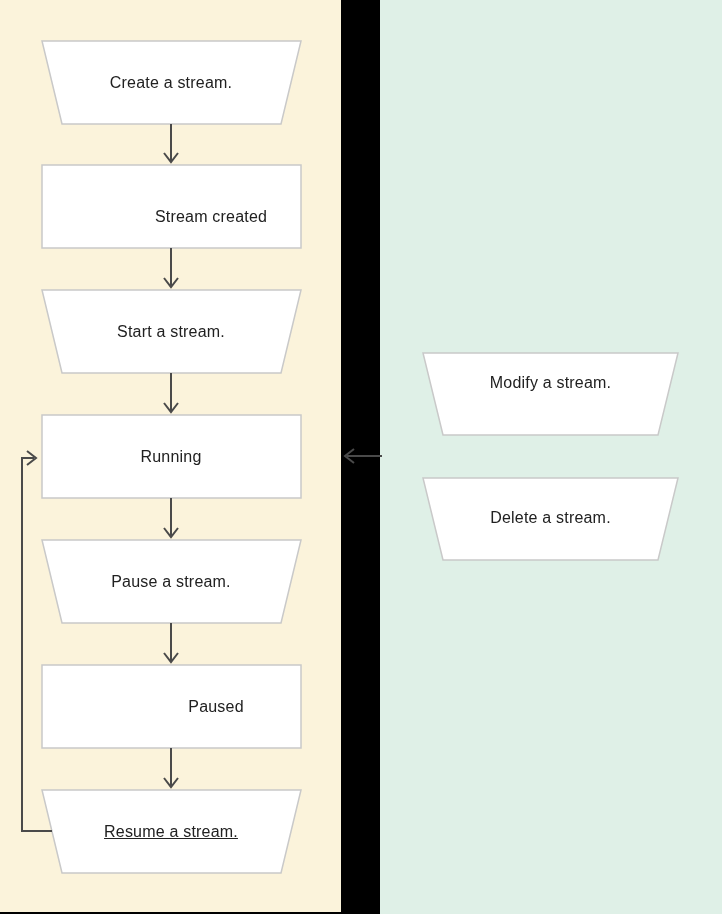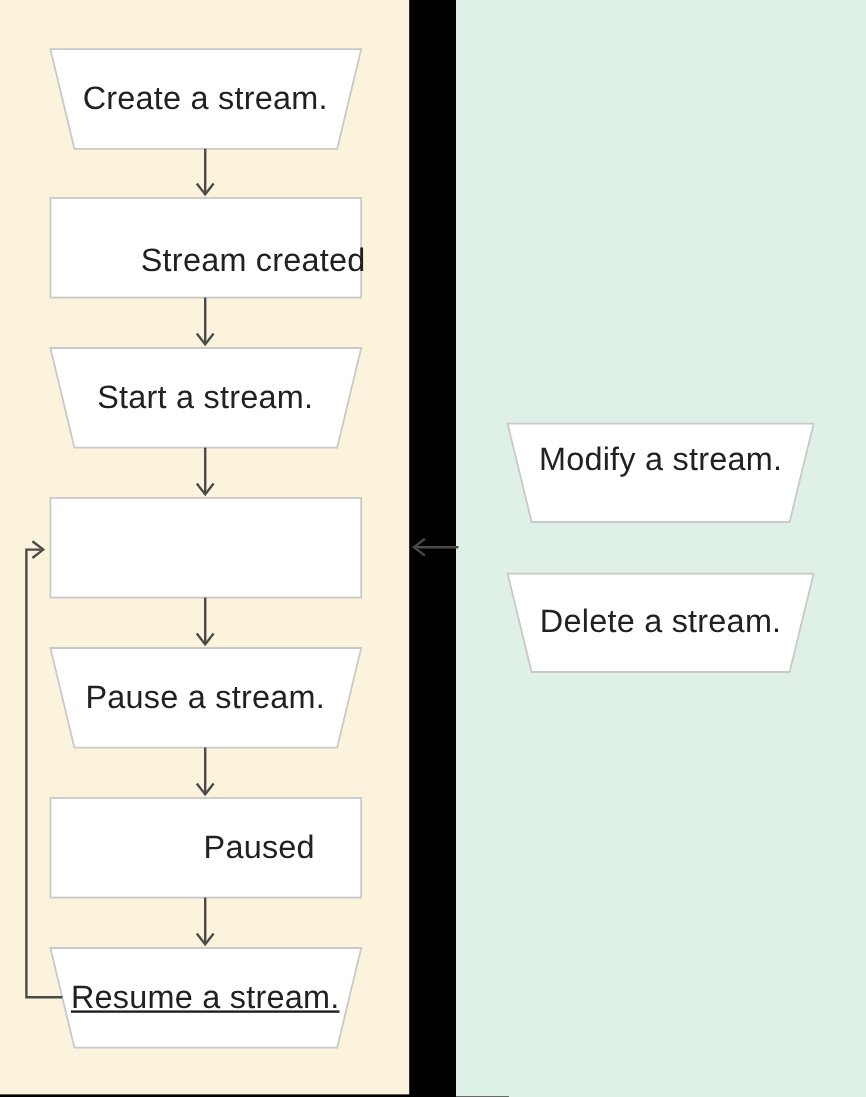--- a/index.html
+++ b/index.html
@@ -26,21 +26,21 @@
   svg.layer { position: absolute; left: 0; top: 0; width: 722px; height: 914px; display: block; }
   .shape  { fill: var(--node-fill, #fff); stroke: var(--node-border, #C9C9C9); stroke-width: 1.5; }
   .edge   { stroke: var(--arrow, #4A4A4A); stroke-width: 2; fill: none; }
   .label {
     position: absolute;
     display: flex;
     align-items: center;
     justify-content: center;
     text-align: center;
     color: var(--text, #212121);
-    font-size: 27px;
+    font-size: 16px;
     line-height: 1.2;
     letter-spacing: 0.2px;
   }
 </style>
 </head>
 <body>
 
 <div class="canvas">
 
   <div class="panel panel-left"></div>
@@ -81,20 +81,21 @@
 
     <g>
       <path class="edge" d="M382,456 H347"></path>
       <path class="edge" d="M354,449 L345,456 L354,463"></path>
     </g>
   </svg>
 
   <div class="label" style="left:41px; top:41px;  width:260px; height:83px;">Create a stream.</div>
   <div class="label" style="left:41px; top:165px; width:260px; height:104px;padding-left:40px;">Stream created</div>
   <div class="label" style="left:41px; top:290px; width:260px; height:83px;">Start a stream.</div>
+  <div class="label" style="left:41px; top:415px; width:260px; height:83px;">Running</div>
   <div class="label" style="left:41px; top:540px; width:260px; height:83px;">Pause a stream.</div>
   <div class="label" style="left:41px; top:665px; width:260px; height:83px;padding-left:45px;">Paused</div>
   <div class="label" style="left:41px; top:790px; width:260px; height:83px;text-decoration:underline;">Resume a stream.</div>
 
   <div class="label" style="left:422px; top:353px; width:257px; height:60px;">Modify a stream.</div>
   <div class="label" style="left:422px; top:478px; width:257px; height:80px;">Delete a stream.</div>
 
 </div>
 
 </body></html>

